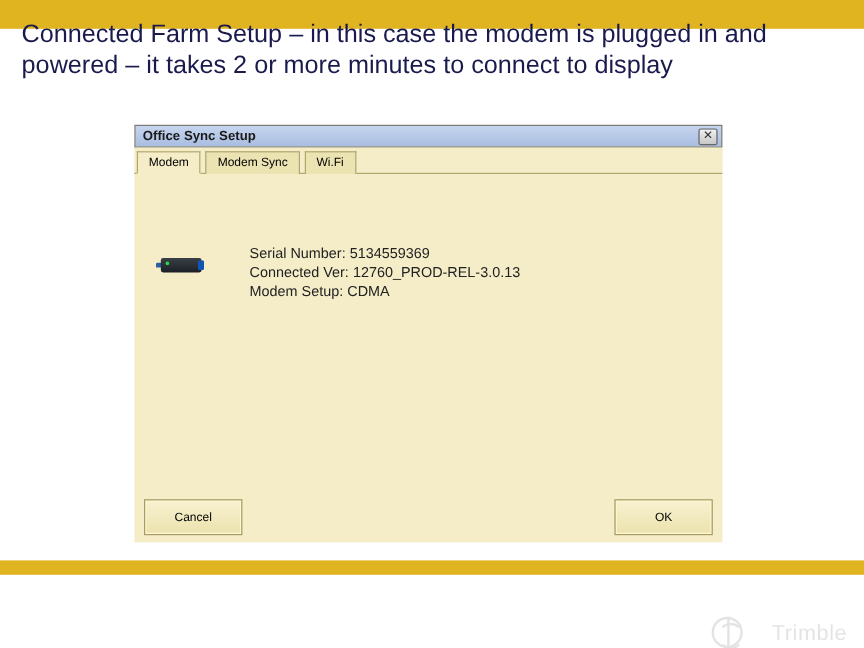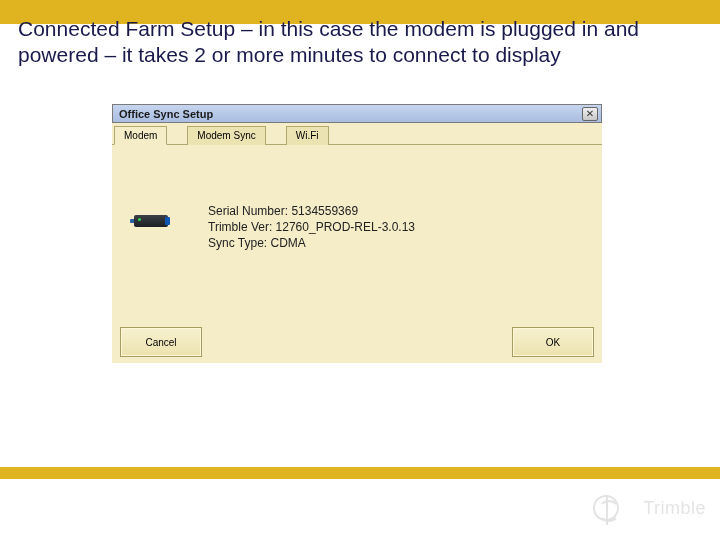--- a/index.html
+++ b/index.html
@@ -24,21 +24,21 @@
     right: 12px;
     font-size: 21px;
     color: #1a1a4d;
     line-height: 1.22;
   }
   .dialog {
     position: absolute;
     top: 104px;
     left: 112px;
     width: 490px;
-    height: 259px;
+    height: 348px;
     background: #f5edc8;
   }
   .dlg-titlebar {
     height: 19px;
     background: linear-gradient(#c6d5ef, #a9bde0);
     border: 1px solid #7a7a7a;
     display: flex;
     align-items: center;
     justify-content: space-between;
     padding: 0 3px 0 6px;
@@ -56,21 +56,21 @@
     display: flex;
     align-items: center;
     justify-content: center;
     font-size: 10px;
     line-height: 1;
     color: #333;
     cursor: pointer;
   }
   .tab-row {
     display: flex;
-    gap: 16px;
+    gap: 0;
     background: #f5edc8;
     padding-top: 2px;
     border-bottom: 1px solid #b0a870;
   }
   .tab {
     font-size: 10px;
     padding: 3px 9px 3px 9px;
     border: 1px solid #b0a870;
     border-bottom: none;
     background: #ece3b2;
@@ -157,21 +157,21 @@
     position: absolute;
     left: 0;
     top: 467px;
     width: 720px;
     height: 12px;
     background: #e0b321;
   }
   .brand {
     position: absolute;
     right: 14px;
-    bottom: 19px;
+    bottom: 0;
     display: flex;
     align-items: center;
     gap: 24px;
     opacity: 0.18;
     margin-top: 25px;
   }
   .brand-globe {
     width: 26px; height: 26px;
     border: 2px solid #6a6a6a;
     border-radius: 50%;
@@ -234,25 +234,25 @@
       <div class="modem-body"></div>
       <div class="modem-led"></div>
       <div class="modem-port"></div>
     </div>
     <div class="info-block">
       <div class="row">
         <span class="lbl">Serial Number:</span>
         <span>5134559369</span>
       </div>
       <div class="row">
-        <span class="lbl">Trimble Ver:</span>
+        <span class="lbl">Connected Ver:</span>
         <span>12760_PROD-REL-3.0.13</span>
       </div>
       <div class="row">
-        <span class="lbl">Sync Type:</span>
+        <span class="lbl">Modem Setup:</span>
         <span>CDMA</span>
       </div>
     </div>
   </div>
 
   <div class="btn-bar">
     <div class="btn">
       <span>Cancel</span>
     </div>
     <div class="btn">

